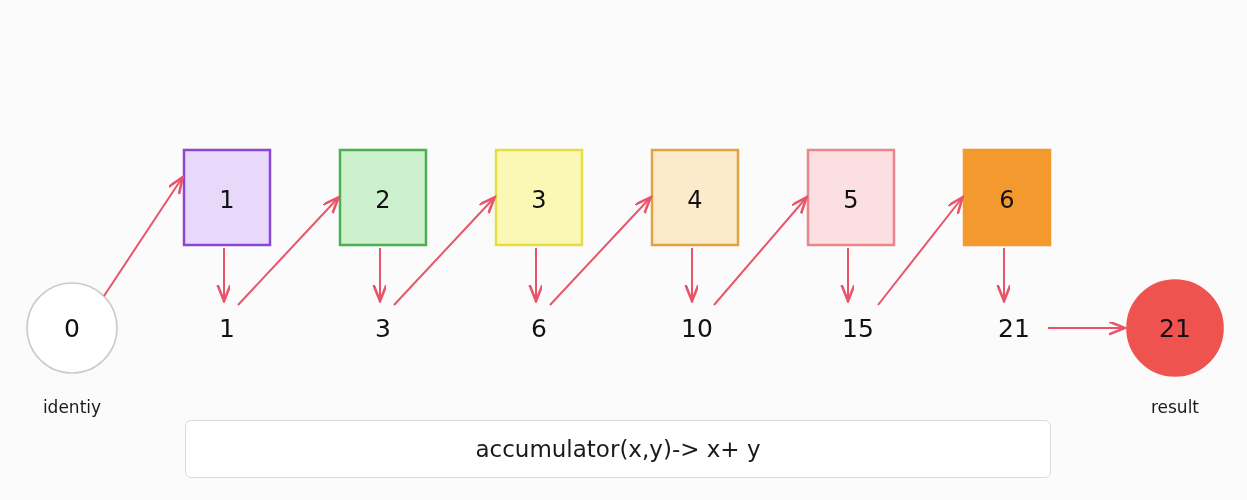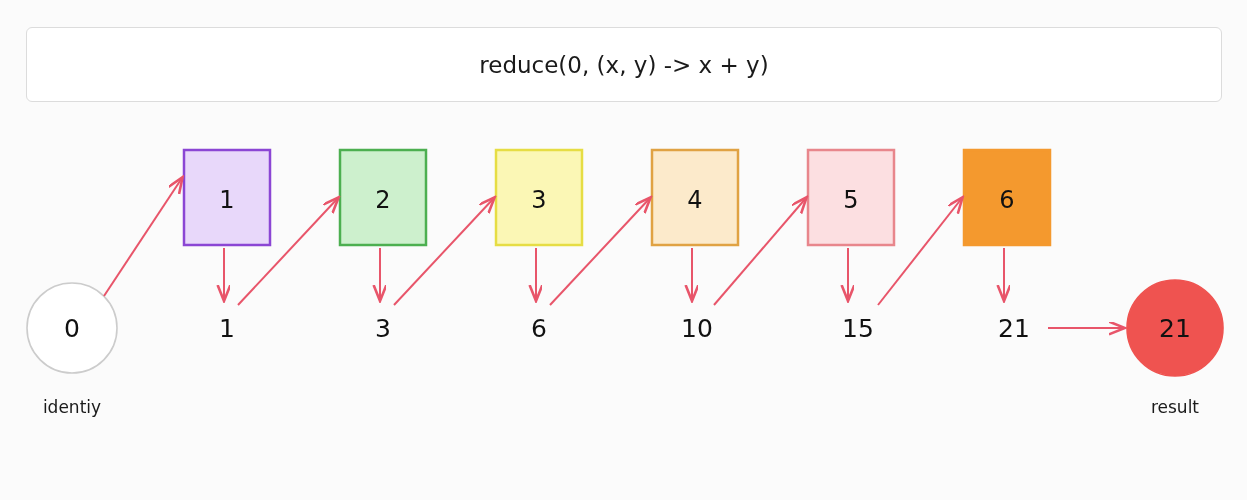--- a/index.html
+++ b/index.html
@@ -56,23 +56,20 @@
     font-family: "DejaVu Sans", sans-serif;
     font-size: 17px;
     fill: #1a1a1a;
   }
 </style>
 </head>
 <body>
 
 <div id="page" style="background: rgb(251, 251, 251);">
 
-  <div class="banner" id="banner-top">
-    <span>reduce(0, (x, y) -&gt; x + y)</span>
-  </div>
 
   <svg id="diagram-svg" width="1247" height="500">
     <defs>
       <marker id="arrowhead" markerWidth="9" markerHeight="9" refX="7.5" refY="3.2" orient="auto" markerUnits="strokeWidth">
         <path d="M0,0 L8,3.2 L0,6.4" fill="none" stroke="#e8556a" stroke-width="1.3"></path>
       </marker>
     </defs>
 
     <circle id="identity-circle" cx="72" cy="328" r="45" fill="#ffffff" stroke="#cccccc" stroke-width="1.6"></circle>
     <text id="identity-value" class="circle-label" x="72" y="337" text-anchor="middle">0</text>
@@ -117,14 +114,17 @@
     <text id="acc-4" class="acc-label" x="858" y="337" text-anchor="middle">15</text>
     <text id="acc-5" class="acc-label" x="1014" y="337" text-anchor="middle">21</text>
 
     <line id="to-result" x1="1048" y1="328" x2="1124" y2="328" stroke="#e8556a" stroke-width="2" marker-end="url(#arrowhead)"></line>
 
     <circle id="result-circle" cx="1175" cy="328" r="48" fill="#ef5350" stroke="#ef5350" stroke-width="1.6"></circle>
     <text id="result-value" class="circle-label" x="1175" y="337" text-anchor="middle">21</text>
     <text id="result-caption" class="caption" x="1175" y="413" text-anchor="middle">result</text>
   </svg>
 
+  <div class="banner" id="banner-bottom">
+    <span>accumulator(x,y)-&gt; x+ y</span>
+  </div>
 
 </div>
 
 </body></html>

